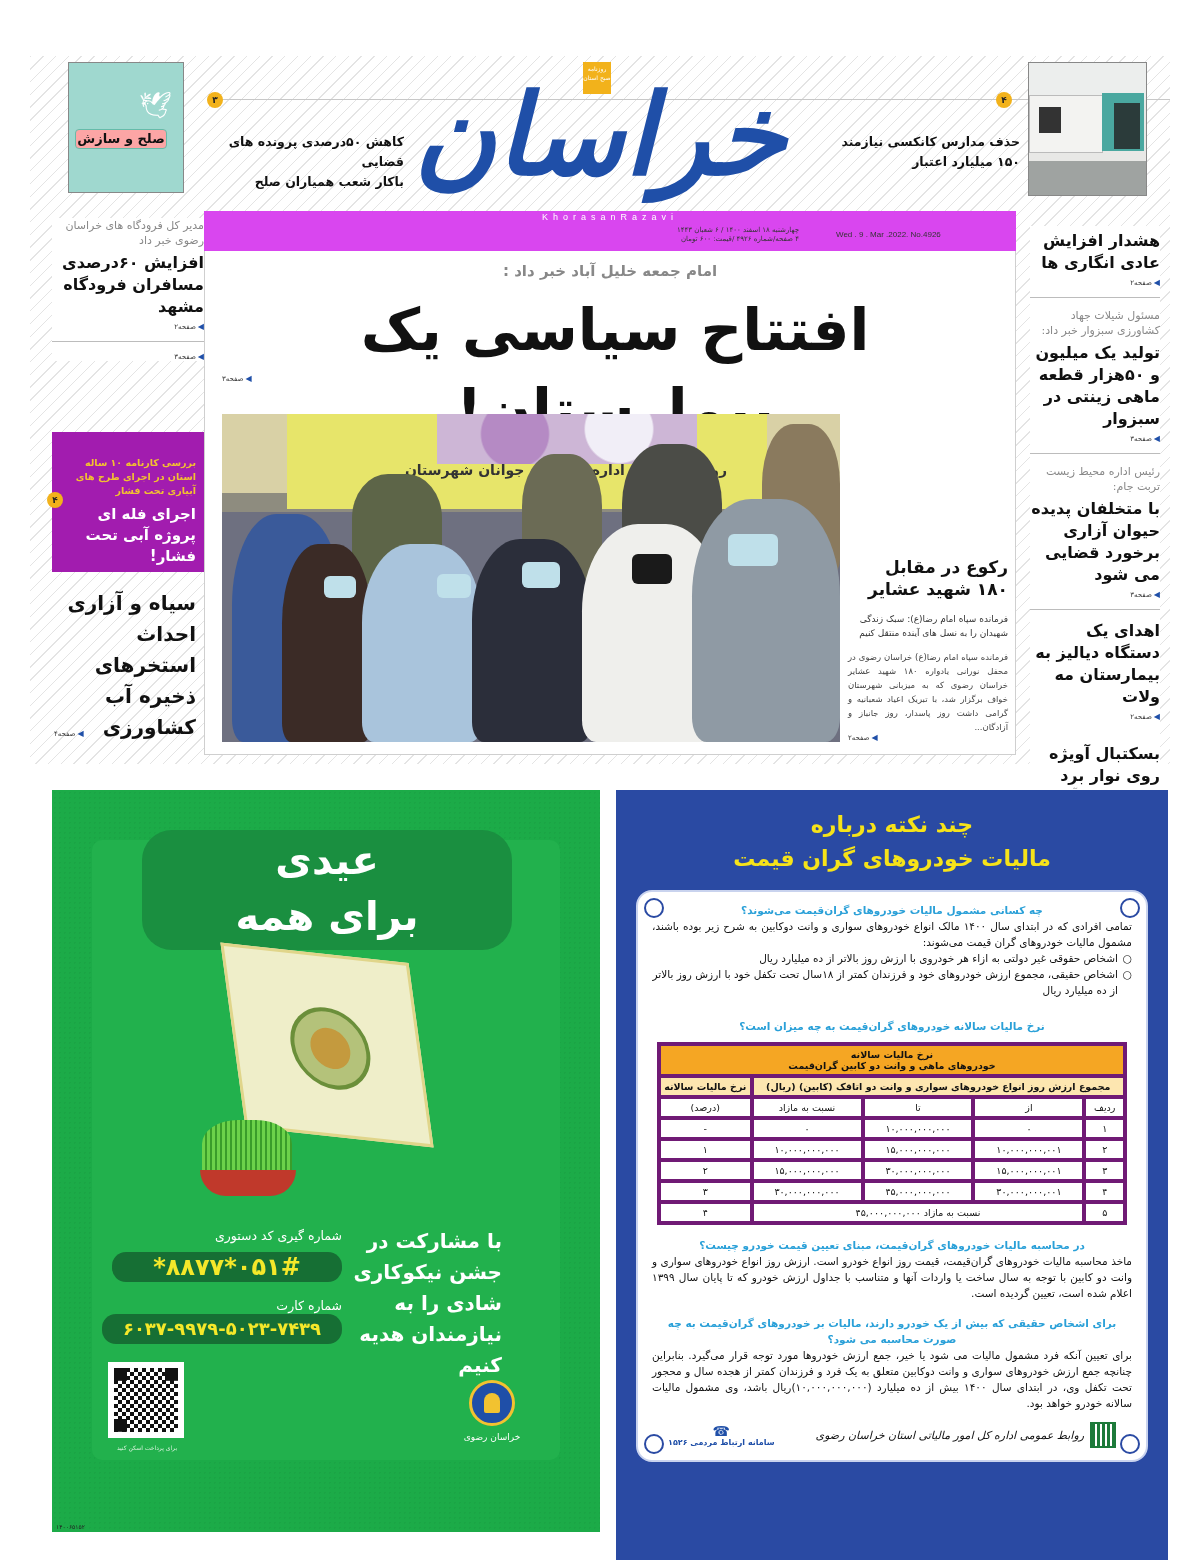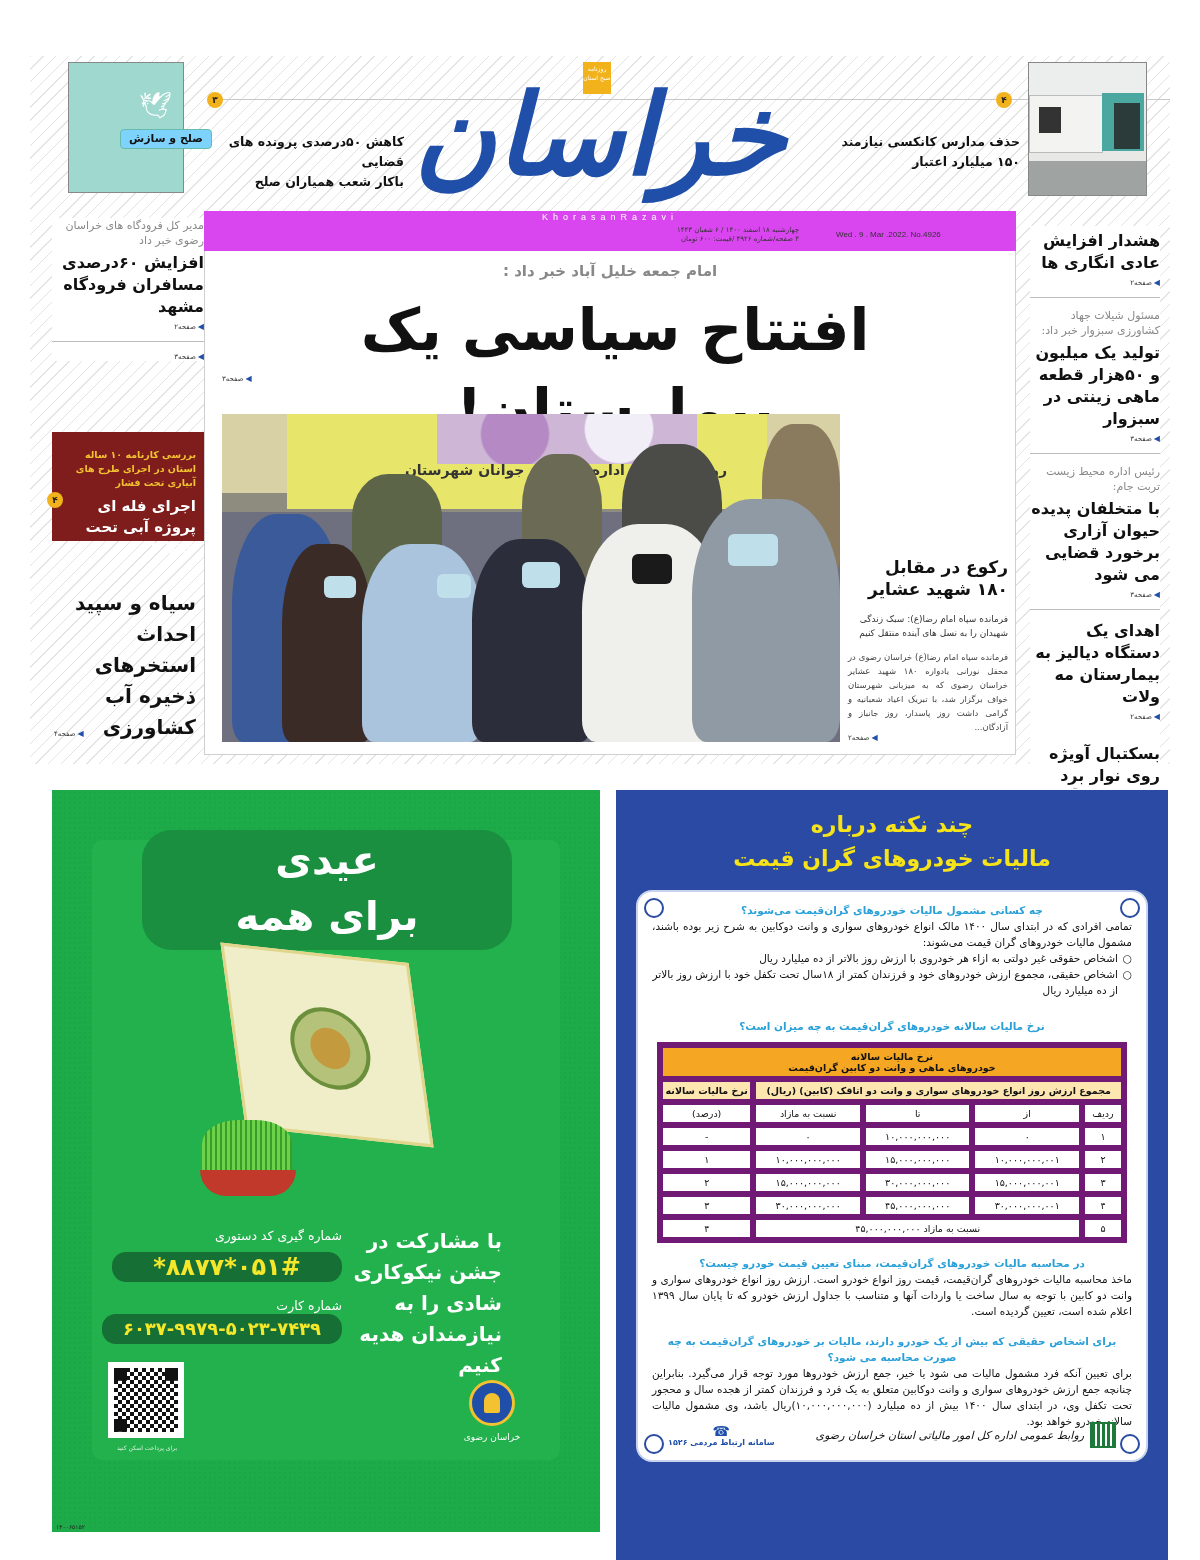--- a/index.html
+++ b/index.html
@@ -30,22 +30,22 @@
   .daily-tag {
     left: 583px; top: 62px; width: 28px; height: 32px; background: #f2b21b; color: #fff;
     font-size: 6px; line-height: 9px; text-align: center; padding-top: 2px;
   }
   .teaser { font-weight: bold; font-size: 12.5px; line-height: 20px; text-align: right; }
 
   .thumb-left {
     left: 68px; top: 62px; width: 116px; height: 131px; background: #9fd8cf; border: 1px solid #888;
   }
   .thumb-left .banner {
-    position: absolute; left: 6px; top: 66px; width: 92px; height: 20px; background: #7dd3fc;
-    border-radius: 4px; border: 1px solid #6ba; font-size: 11px; line-height: 18px; text-align: center; font-weight: bold; margin-left: 45px;
+    position: absolute; left: 6px; top: 66px; width: 92px; height: 20px; background: #fca5a5;
+    border-radius: 4px; border: 1px solid #6ba; font-size: 13px; line-height: 18px; text-align: center; font-weight: bold;
   }
   .dove { position: absolute; right: 10px; top: 30px; width: 34px; height: 24px; color: #fff; font-size: 26px; line-height: 24px; }
 
   .thumb-right {
     left: 1028px; top: 62px; width: 119px; height: 134px; border: 1px solid #888;
     background: linear-gradient(#eceeed 0 28%, #e8e8e6 28% 74%, #9fa3a1 74%);
   }
   .thumb-right .cabin { position: absolute; left: 0; top: 32px; width: 74px; height: 58px; background: #f3f3f1; border: 1px solid #bbb; }
   .thumb-right .cabin2 { position: absolute; right: 2px; top: 30px; width: 42px; height: 58px; background: #4aa8a0; }
   .thumb-right .door { position: absolute; right: 6px; top: 40px; width: 26px; height: 46px; background: #2b3b3a; }
@@ -84,21 +84,21 @@
   .side-story .sub { font-size: 9px; line-height: 14px; color: #333; text-align: right; margin-top: 12px; }
   .side-story .body { font-size: 8.5px; line-height: 14px; color: #444; text-align: justify; margin-top: 10px; }
 
   
   .col { position: absolute; width: 160px; }
   .col .kick { font-size: 11px; line-height: 15px; color: #888; text-align: right; }
   .col .h { font-size: 16px; font-weight: bold; line-height: 22px; text-align: right; margin-top: 4px; }
   .col .sep { height: 1px; background: #bcbcbc; margin: 10px 0; }
   .col .pr { margin-top: 4px; }
 
-  .blue-box { left: 52px; top: 432px; width: 152px; height: 109px; background: #7f1d1d; padding: 16px 8px; }
+  .blue-box { left: 52px; top: 432px; width: 152px; height: 140px; background: #a21caf; padding: 24px 8px; }
   .blue-box .kick { color: #f2c230; font-size: 9.5px; line-height: 14px; font-weight: bold; text-align: right; }
   .blue-box .h { color: #fff; font-size: 15px; line-height: 21px; font-weight: bold; text-align: right; margin-top: 6px; }
   .bw-head { left: 52px; top: 588px; width: 144px; font-size: 20px; font-weight: bold; line-height: 31px; text-align: right; }
 
   
   .ad-green {
     left: 52px; top: 790px; width: 548px; height: 742px; background: #1cab48;
     background-image: radial-gradient(rgba(0,0,0,0.04) 1px, transparent 1px); background-size: 5px 5px;
   }
   .ad-green .inner { position: absolute; left: 40px; top: 50px; width: 468px; height: 620px; background: #22b14d; border-radius: 10px; }
@@ -127,21 +127,21 @@
 
   .ad-blue { left: 616px; top: 790px; width: 552px; height: 924px; background: #2a4aa3; }
   .ad-blue .title { position: absolute; left: 0; right: 0; top: 18px; text-align: center; color: #f6e319; font-weight: bold; font-size: 22px; line-height: 34px; }
   .ad-blue .scroll { position: absolute; left: 20px; top: 100px; width: 512px; height: 572px; background: #fff; border-radius: 16px; border: 2px solid #c9d3ee; }
   .scroll .curl { position: absolute; width: 20px; height: 20px; border: 2px solid #2a4aa3; border-radius: 50%; }
   .ad-blue .q { color: #2aa0d8; font-weight: bold; font-size: 10.5px; text-align: center; line-height: 16px; }
   .ad-blue .p { font-size: 10.5px; line-height: 16px; text-align: justify; color: #111; direction: rtl; }
   .ad-blue .bullet { font-size: 10.5px; line-height: 16px; direction: rtl; padding-right: 14px; position: relative; }
   .ad-blue .bullet::before { content: "○"; position: absolute; right: 0; top: 0; }
   .tax-table { width: 470px; margin: 8px auto 0; border-collapse: collapse; font-size: 9.5px; direction: rtl; }
-  .tax-table td, .tax-table th { border: 6px solid #701a75; padding: 3px 0; text-align: center; margin-top: 44px; }
+  .tax-table td, .tax-table th { border: 4px solid #701a75; padding: 3px 0; text-align: center; margin-top: 44px; }
   .tax-table .hdr-orange { background: #f5a623; font-weight: bold; }
   .tax-table .hdr-cream { background: #fde6b0; font-weight: bold; }
   .tax-footer { position: absolute; left: 30px; right: 30px; bottom: 12px; display: flex; align-items: center; justify-content: space-between; direction: rtl; }
   .tax-logo { width: 26px; height: 26px; background: repeating-linear-gradient(90deg, #1d7a3a 0 3px, #fff 3px 5px); border: 2px solid #1d7a3a; }
   .tax-org { font-size: 11px; font-style: italic; color: #111; font-family: "DejaVu Serif", serif; }
   .phone { display: flex; flex-direction: column; align-items: center; font-size: 8px; color: #1f4fa8; font-weight: bold; }
   .phone .icon { font-size: 14px; line-height: 14px; }
 </style>
 </head>
 <body>
@@ -287,21 +287,21 @@
       </div>
   </div>
 </div>
 
 <div class="abs blue-box rtl">
   <div class="kick">بررسی کارنامه ۱۰ ساله استان در اجرای طرح های آبیاری تحت فشار</div>
   <div class="h">اجرای فله ای پروژه آبی تحت فشار!</div>
 </div>
 <div class="abs badge" style="left:47px; top:492px;">۴</div>
 
-<div class="abs bw-head rtl">سیاه و سپید احداث استخرهای ذخیره آب کشاورزی</div>
+<div class="abs bw-head rtl">سیاه و آزاری احداث استخرهای ذخیره آب کشاورزی</div>
 <div class="abs page-ref" style="left:54px; top:729px;">
   <span class="arrow">◀</span>
   <span>صفحه۴</span>
 </div>
 
 <div class="abs ad-green">
   <div class="inner"></div>
   <div class="title-plate"></div>
   <div class="title rtl">
     <div>عیدی</div>

